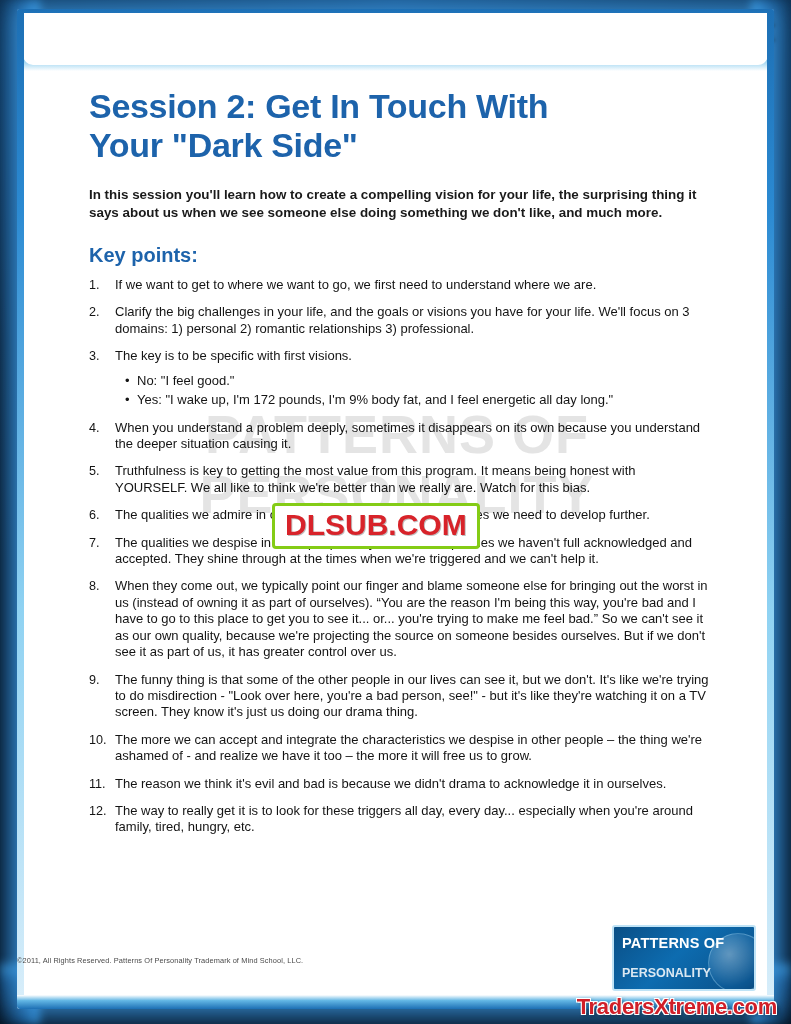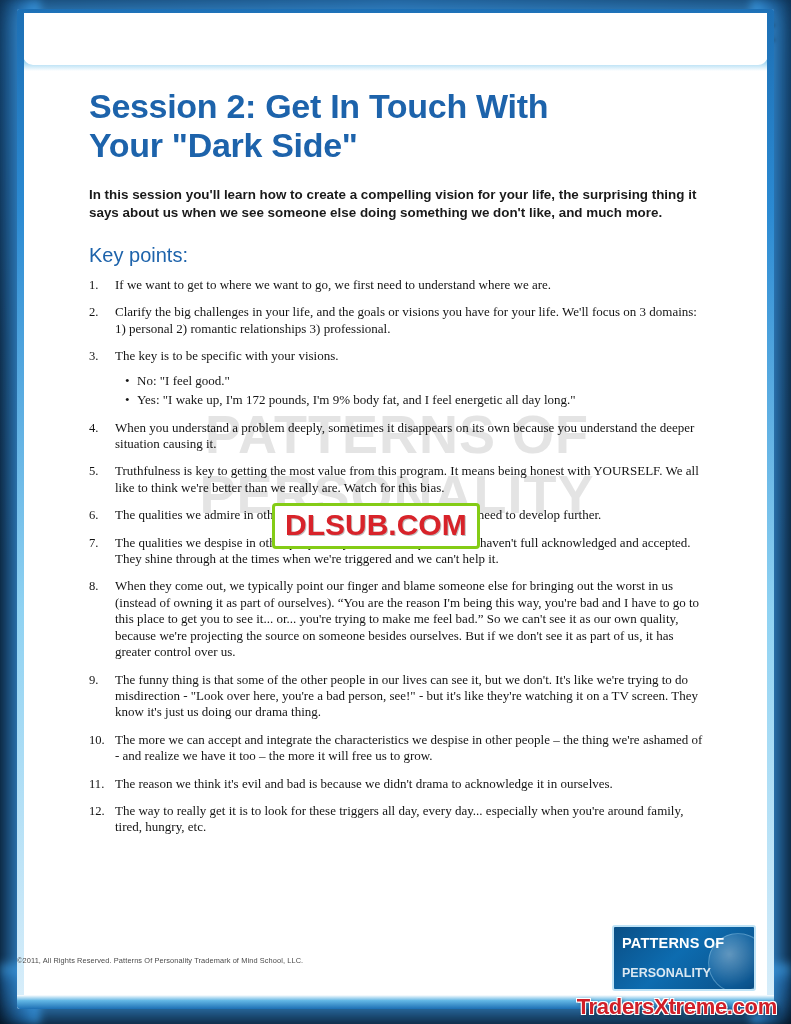--- a/index.html
+++ b/index.html
@@ -139,39 +139,38 @@
     font-size: 13.4px;
     line-height: 18px;
     font-weight: bold;
     color: #1a1a1a;
     width: 610px;
   }
 
   h2.key-points {
     margin: 22px 0 10px 0;
     font-size: 20px;
-    font-weight: normal;
+    font-weight: bold;
     color: #1d63ab;
   }
 
   ol.points {
     margin: 0;
     padding: 0;
     list-style: none;
     counter-reset: pt;
   }
   ol.points > li {
     position: relative;
     counter-increment: pt;
     padding-left: 26px;
     margin-bottom: 11px;
     font-size: 13px;
     line-height: 16.4px;
     color: #141414;
-    font-family: Liberation Serif, serif;
   }
   ol.points > li::before {
     content: counter(pt) ".";
     position: absolute;
     left: 0;
     top: 0;
     width: 24px;
     text-align: left;
     font-size: 12.6px;
     color: #141414;
@@ -310,21 +309,21 @@
       <h2 class="key-points">Key points:</h2>
 
       <ol class="points">
         <li>
           <span>If we want to get to where we want to go, we first need to understand where we are.</span>
         </li>
         <li>
           <span>Clarify the big challenges in your life, and the goals or visions you have for your life. We'll focus on 3 domains: 1) personal 2) romantic relationships 3) professional.</span>
         </li>
         <li>
-          <span>The key is to be specific with your visions.</span>
+          <span>The key is to be specific with first visions.</span>
           <ul class="sub">
             <li>No: "I feel good."</li>
             <li>Yes: "I wake up, I'm 172 pounds, I'm 9% body fat, and I feel energetic all day long."</li>
           </ul>
         </li>
         <li>
           <span>When you understand a problem deeply, sometimes it disappears on its own because you understand the deeper situation causing it.</span>
         </li>
         <li>
           <span>Truthfulness is key to getting the most value from this program. It means being honest with YOURSELF. We all like to think we're better than we really are. Watch for this bias.</span>

